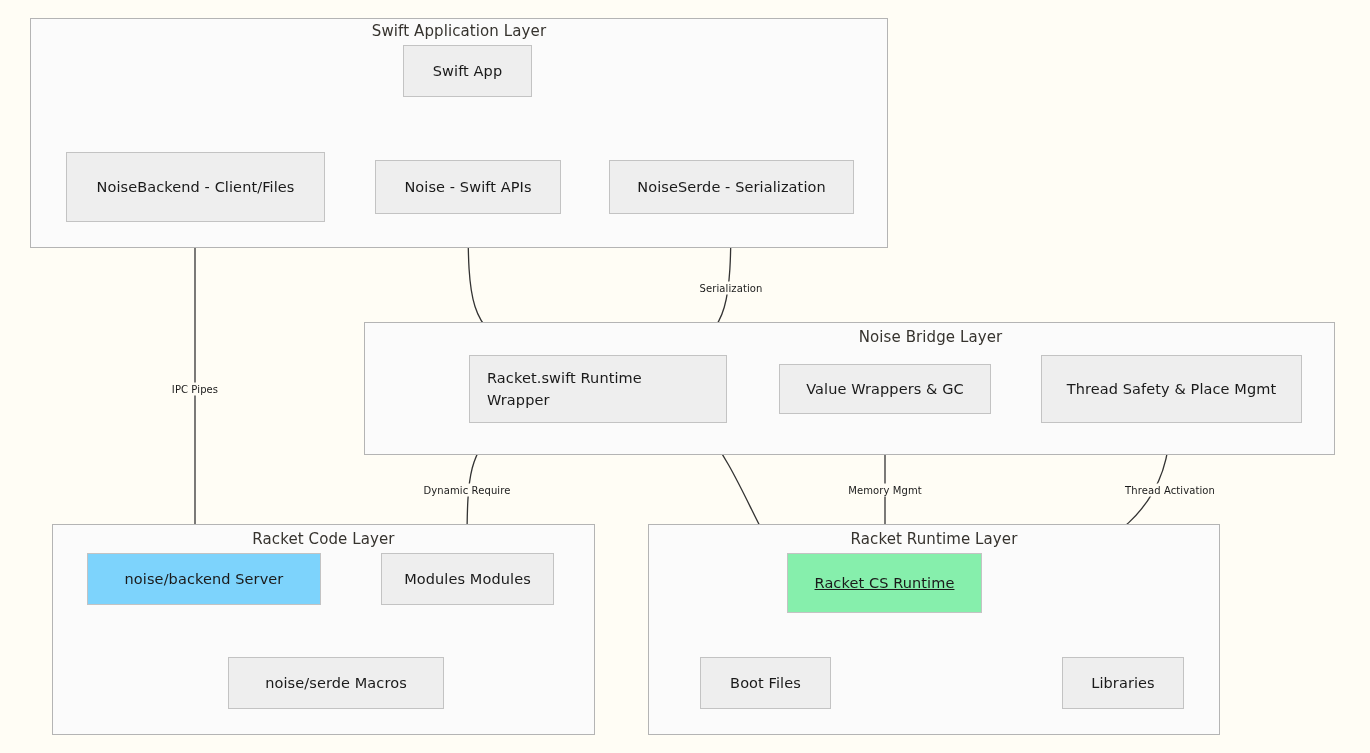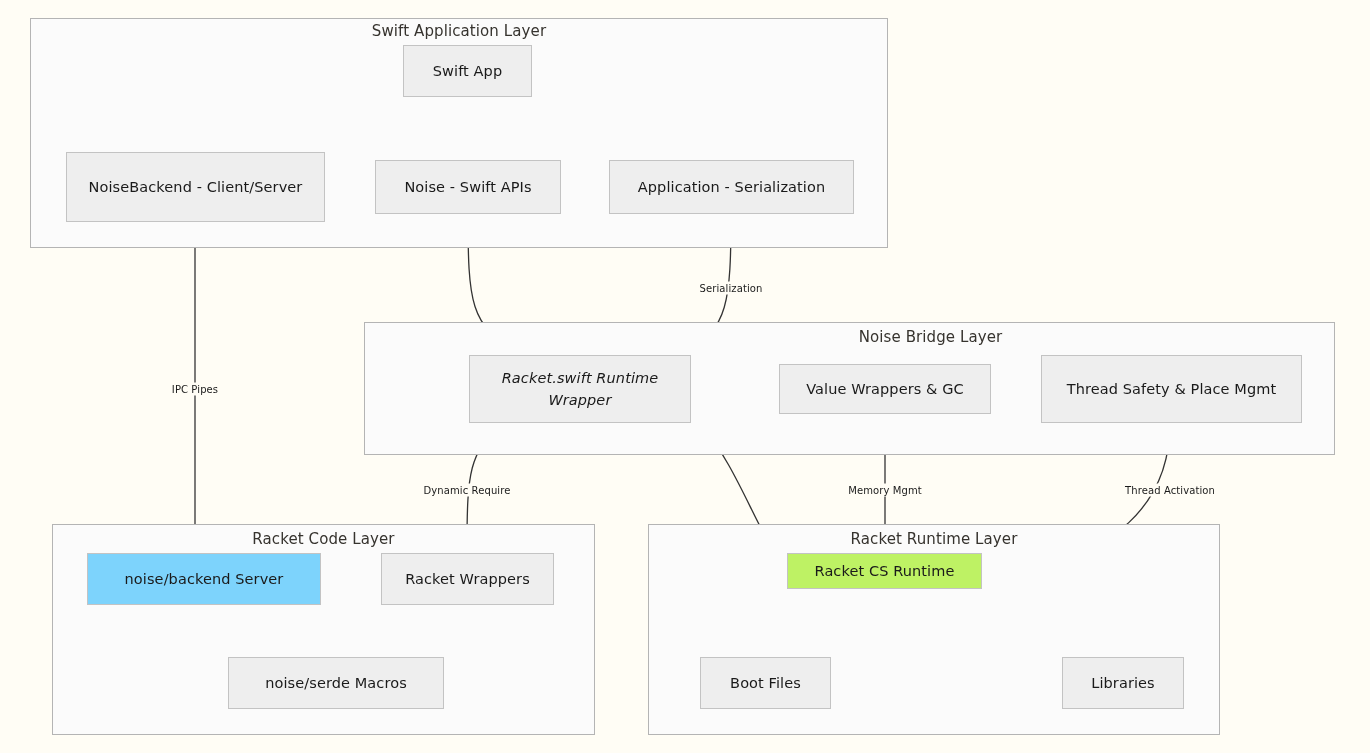--- a/index.html
+++ b/index.html
@@ -43,21 +43,20 @@
     letter-spacing: 0.1px;
   }
   .node {
     position: absolute;
     box-sizing: border-box;
     background: #eeeeee;
     border: 1.5px solid #c3c3c3;
     display: flex;
     align-items: center;
     justify-content: center;
-    text-align: center;
     font-size: 14.5px;
     color: #1a1a1a;
     line-height: 1.55;
     padding: 2px 6px;
     letter-spacing: 0.1px;
   }
   .edge-label {
     position: absolute;
     box-sizing: border-box;
     background: #fffdf5;
@@ -102,47 +101,47 @@
       <div class="cluster" style="left: 52px; top: 524px; width: 543px; height: 211px; background: rgb(251, 251, 251); border-color: rgb(180, 180, 180);"></div>
       <div class="cluster-title" style="left: 52px; top: 530px; width: 543px; color: rgb(54, 51, 46);">Racket Code Layer</div>
       <div class="cluster" style="left: 648px; top: 524px; width: 572px; height: 211px; background: rgb(251, 251, 251); border-color: rgb(180, 180, 180);"></div>
       <div class="cluster-title" style="left: 648px; top: 530px; width: 572px; color: rgb(54, 51, 46);">Racket Runtime Layer</div>
     </div>
   <div id="nodes-layer">
       <div class="node" style="left: 403px; top: 45px; width: 129px; height: 52px; background: rgb(238, 238, 238); border-color: rgb(195, 195, 195);">
         <span>Swift App</span>
       </div>
       <div class="node" style="left: 66px; top: 152px; width: 259px; height: 70px; background: rgb(238, 238, 238); border-color: rgb(195, 195, 195);">
-        <span style="display: block; max-width: 219px;">NoiseBackend - Client/Server</span>
+        <span style="display: block; max-width: 219px;">NoiseBackend - Client/Files</span>
       </div>
       <div class="node" style="left: 375px; top: 160px; width: 186px; height: 54px; background: rgb(238, 238, 238); border-color: rgb(195, 195, 195);">
         <span>Noise - Swift APIs</span>
       </div>
       <div class="node" style="left: 609px; top: 160px; width: 245px; height: 54px; background: rgb(238, 238, 238); border-color: rgb(195, 195, 195);">
-        <span>Application - Serialization</span>
+        <span>NoiseSerde - Serialization</span>
       </div>
-      <div class="node" style="left: 469px; top: 355px; width: 222px; height: 68px; background: rgb(238, 238, 238); border-color: rgb(195, 195, 195); font-style: italic;">
+      <div class="node" style="left: 469px; top: 355px; width: 258px; height: 68px; background: rgb(238, 238, 238); border-color: rgb(195, 195, 195);">
         <span style="display: block; max-width: 222px;">Racket.swift Runtime Wrapper</span>
       </div>
       <div class="node" style="left: 779px; top: 364px; width: 212px; height: 50px; background: rgb(238, 238, 238); border-color: rgb(195, 195, 195);">
         <span>Value Wrappers &amp; GC</span>
       </div>
       <div class="node" style="left: 1041px; top: 355px; width: 261px; height: 68px; background: rgb(238, 238, 238); border-color: rgb(195, 195, 195);">
         <span style="display: block; max-width: 221px;">Thread Safety &amp; Place Mgmt</span>
       </div>
       <div class="node" style="left: 87px; top: 553px; width: 234px; height: 52px; background: #7dd3fc; border-color: rgb(195, 195, 195);">
         <span>noise/backend Server</span>
       </div>
       <div class="node" style="left: 381px; top: 553px; width: 173px; height: 52px; background: rgb(238, 238, 238); border-color: rgb(195, 195, 195);">
-        <span>Racket Wrappers</span>
+        <span>Modules Modules</span>
       </div>
       <div class="node" style="left: 228px; top: 657px; width: 216px; height: 52px; background: rgb(238, 238, 238); border-color: rgb(195, 195, 195);">
         <span>noise/serde Macros</span>
       </div>
-      <div class="node" style="left: 787px; top: 553px; width: 195px; height: 36px; background: #bef264; border-color: rgb(195, 195, 195);">
+      <div class="node" style="left: 787px; top: 553px; width: 195px; height: 60px; background: #86efac; border-color: rgb(195, 195, 195); text-decoration: underline;">
         <span>Racket CS Runtime</span>
       </div>
       <div class="node" style="left: 700px; top: 657px; width: 131px; height: 52px; background: rgb(238, 238, 238); border-color: rgb(195, 195, 195);">
         <span>Boot Files</span>
       </div>
       <div class="node" style="left: 1062px; top: 657px; width: 122px; height: 52px; background: rgb(238, 238, 238); border-color: rgb(195, 195, 195);">
         <span>Libraries</span>
       </div>
     </div>
   <div id="edge-labels-layer">

